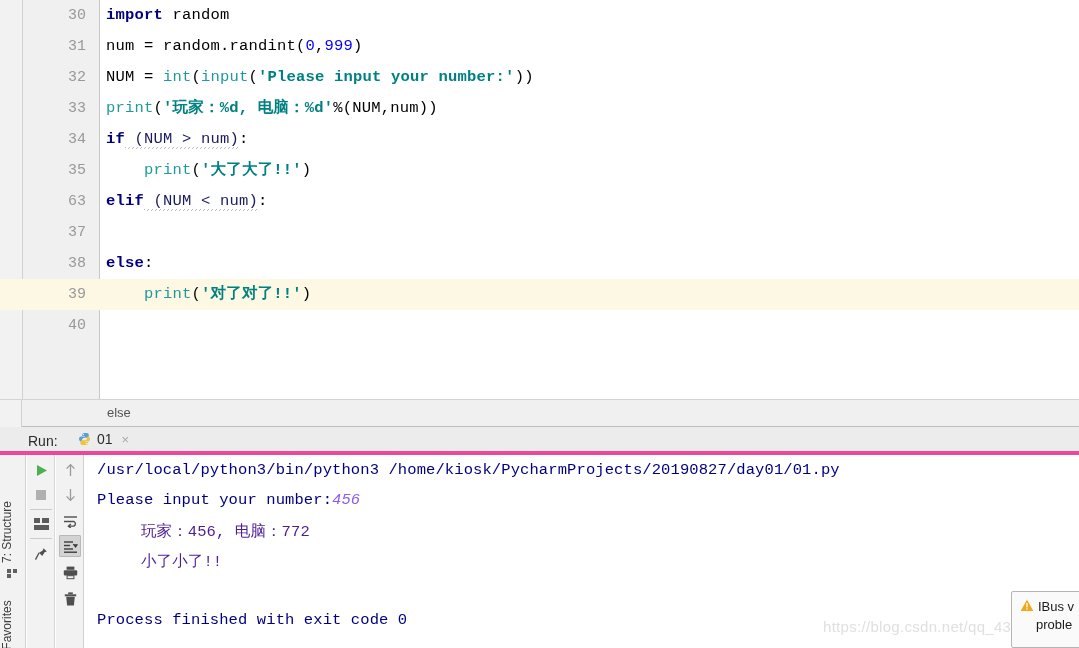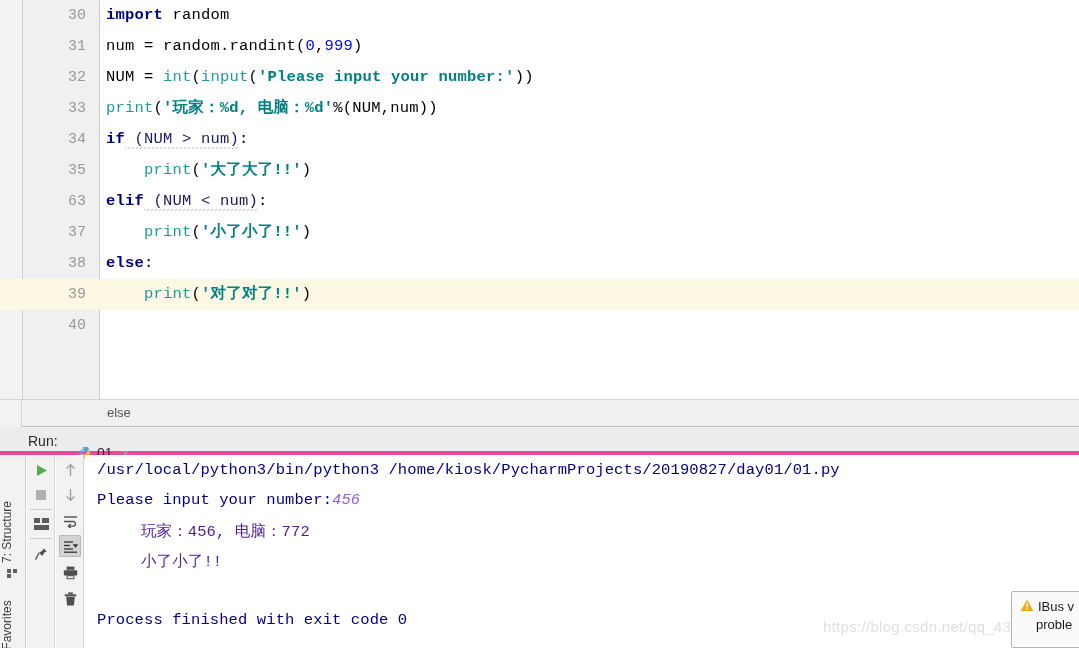--- a/index.html
+++ b/index.html
@@ -120,21 +120,21 @@
     box-sizing: border-box;
   }
   #run-label {
     position: absolute;
     left: 28px; top: 6px;
     font-size: 14px;
     color: #2b2b2b;
   }
   #run-tab {
     position: absolute;
-    left: 78px; top: 15px;
+    left: 78px; top: 1px;
     height: 22px;
     display: flex;
     align-items: center;
     gap: 5px;
   }
   .pyicon {
     width: 14px; height: 14px;
     position: relative;
     display: inline-block;
   }
@@ -284,21 +284,21 @@
   <div id="editor-left-strip"></div>
   <div id="gutter"></div>
   <div id="code-lines">
       <div class="code-line"><div class="ln">30</div><div class="ctext"><span class="kw">import</span><span class="plain"> random</span></div></div>
       <div class="code-line"><div class="ln">31</div><div class="ctext"><span class="plain">num = </span><span class="plain">random.randint</span><span class="plain">(</span><span class="num">0</span><span class="plain">,</span><span class="num">999</span><span class="plain">)</span></div></div>
       <div class="code-line"><div class="ln">32</div><div class="ctext"><span class="plain">NUM = </span><span class="bi">int</span><span class="plain">(</span><span class="bi">input</span><span class="plain">(</span><span class="str">'Please input your number:'</span><span class="plain">))</span></div></div>
       <div class="code-line"><div class="ln">33</div><div class="ctext"><span class="bi">print</span><span class="plain">(</span><span class="str">'玩家：%d, 电脑：%d'</span><span class="plain">%(NUM,num))</span></div></div>
       <div class="code-line"><div class="ln">34</div><div class="ctext"><span class="kw">if</span><span class="squig"> (NUM &gt; num)</span><span class="plain">:</span></div></div>
       <div class="code-line"><div class="ln">35</div><div class="ctext"><span class="bi">    print</span><span class="plain">(</span><span class="str">'大了大了!!'</span><span class="plain">)</span></div></div>
       <div class="code-line"><div class="ln">63</div><div class="ctext"><span class="kw">elif</span><span class="squig"> (NUM &lt; num)</span><span class="plain">:</span></div></div>
-      <div class="code-line"><div class="ln">37</div><div class="ctext"><span class="bi">    print</span><span class="plain">(</span><span class="str">'小了小了!!'</span><span class="plain">)</span></div></div>
+      <div class="code-line"><div class="ln">37</div></div>
       <div class="code-line"><div class="ln">38</div><div class="ctext"><span class="kw">else</span><span class="plain">:</span></div></div>
       <div class="code-line highlight"><div class="ln">39</div><div class="ctext"><span class="bi">    print</span><span class="plain">(</span><span class="str">'对了对了!!'</span><span class="plain">)</span></div></div>
       <div class="code-line"><div class="ln">40</div><div class="ctext"></div></div>
     </div>
 </div>
 
 <div id="breadcrumb-bar">
   <div id="breadcrumb-left-strip"></div>
   <div id="breadcrumb-text">else</div>
 </div>

